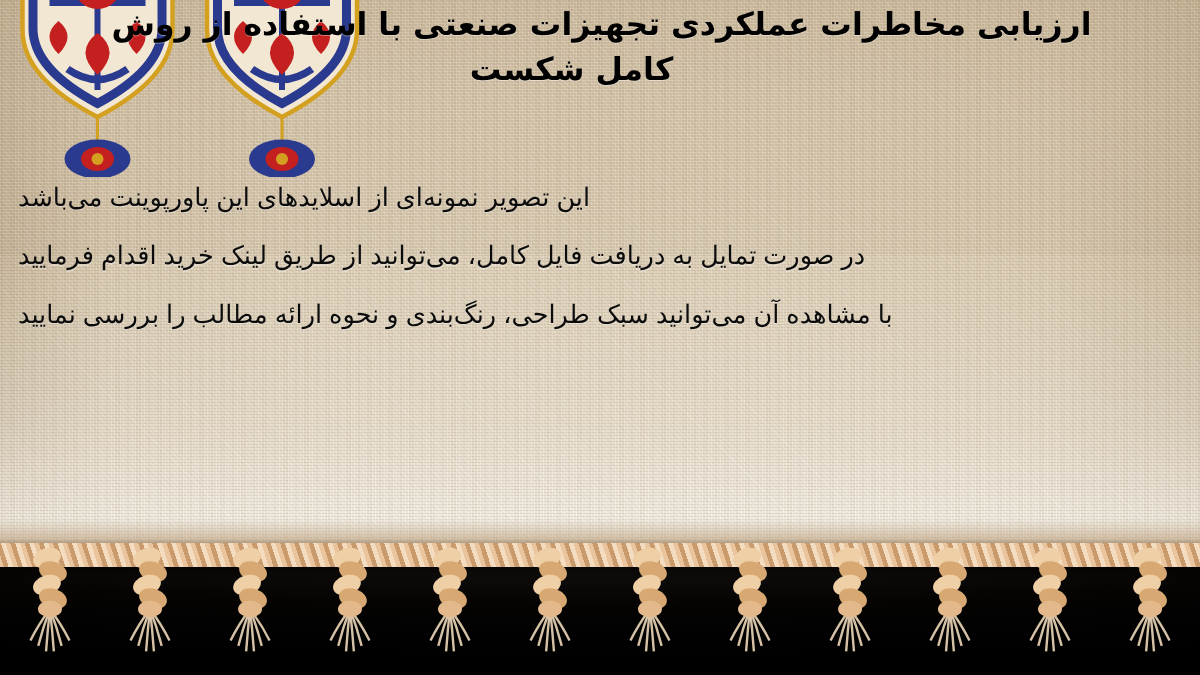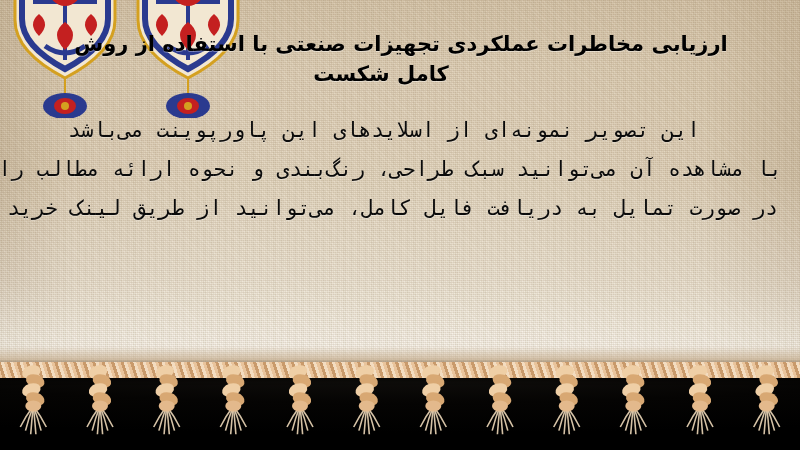--- a/index.html
+++ b/index.html
@@ -97,35 +97,34 @@
     width: 770px;
     text-align: center;
     direction: rtl;
     color: #000;
     font-family: "DejaVu Sans", sans-serif;
     font-weight: bold;
     font-size: 21px;
     line-height: 1.42;
     letter-spacing: -0.2px;
     text-shadow: 0 1px 0 rgba(255,255,255,0.35);
-    margin-top: 28px;
   }
   .title-line { display: block; white-space: nowrap; }
   .title-line.l2 { padding-right: 40px; }
 
   .body-block {
     position: absolute;
     top: 112px;
     right: 16px;
     width: 772px;
     direction: rtl;
-    text-align: center;
+    text-align: left;
     color: #0b0b0b;
-    font-family: Liberation Mono, monospace;
-    font-size: 21px;
+    font-family: Liberation Sans, sans-serif;
+    font-size: 17px;
     line-height: 39px;
     letter-spacing: -0.15px;
     text-shadow: 0 1px 0 rgba(255,255,255,0.30);
   }
   .body-line { display: block; white-space: nowrap; }
   .body-line.bl1 { padding-right: 28px; }
   .body-line.bl2 { padding-right: 2px; }
   .body-line.bl3 { padding-right: 6px; }
 
   
@@ -226,22 +225,22 @@
     </g>
   </svg>
 
   <div class="title-block">
     <span class="title-line l1">ارزیابی مخاطرات عملکردی تجهیزات صنعتی با استفاده از روش</span>
     <span class="title-line l2">کامل شکست</span>
   </div>
 
   <div class="body-block">
     <span class="body-line bl1">این تصویر نمونه‌ای از اسلایدهای این پاورپوینت می‌باشد</span>
+    <span class="body-line bl3">در صورت تمایل به دریافت فایل کامل، می‌توانید از طریق لینک خرید اقدام فرمایید</span>
     <span class="body-line bl2">با مشاهده آن می‌توانید سبک طراحی، رنگ‌بندی و نحوه ارائه مطالب را بررسی نمایید</span>
-    <span class="body-line bl3">در صورت تمایل به دریافت فایل کامل، می‌توانید از طریق لینک خرید اقدام فرمایید</span>
   </div>
 
   <div class="black-band"></div>
   <div class="fringe-layer">
     <div class="edge-shadow"></div>
     <div class="edge-cord"></div>
     <svg id="tassels" width="800" height="104" style="position:absolute;left:0;top:0">
         <g transform="translate(33.3,22)">
           <ellipse cx="-2" cy="4" rx="9.5" ry="6.5" fill="#efcfa6" transform="rotate(-18 -2 4)"></ellipse>
           <ellipse cx="2" cy="13" rx="9.5" ry="6.5" fill="#d8a873" transform="rotate(18 2 13)"></ellipse>

